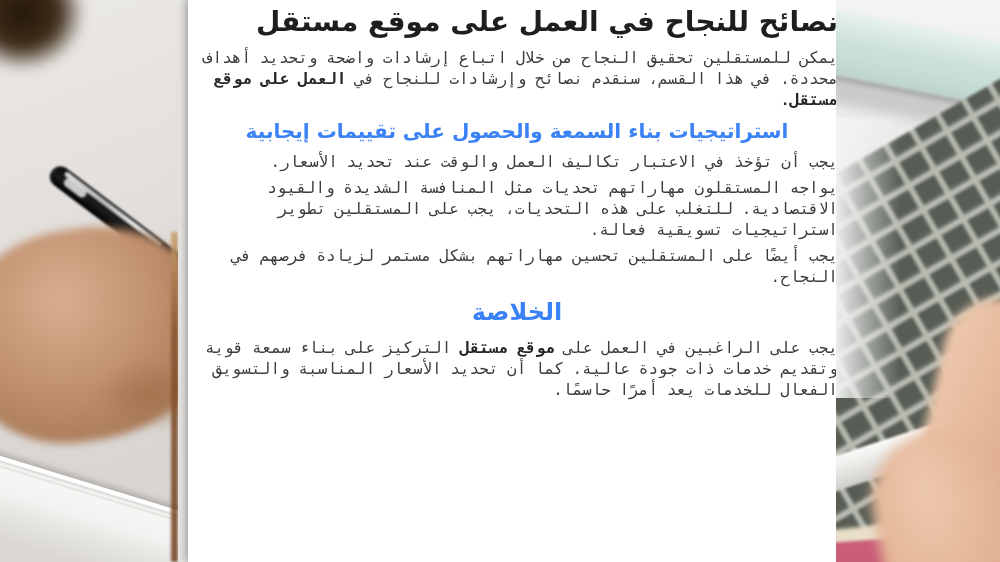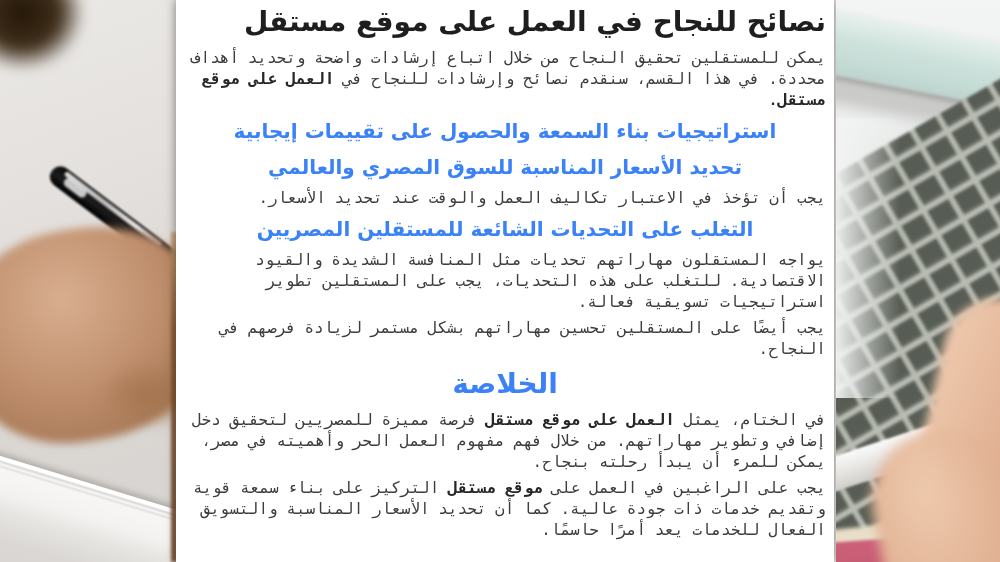--- a/index.html
+++ b/index.html
@@ -127,36 +127,36 @@
   .pr-finger2{
     position:absolute;right:-18px;top:430px;width:140px;height:200px;
     transform:rotate(-12deg);
     border-radius:70px 70px 20px 20px;
     background:radial-gradient(ellipse at 40% 30%,#eec9ad 0%,#dfae8f 70%);
     filter:blur(6px);
   }
 
   
   .content{
-    position:absolute;left:176px;top:0;width:658px;height:562px;
+    position:absolute;left:188px;top:0;width:658px;height:562px;
     background:#ffffff;
     box-shadow:0 0 9px 1px rgba(50,45,40,.5);
     box-sizing:border-box;
     padding:4px 8px;
     direction:rtl;text-align:right;
     overflow:hidden;
   }
   .content h1{
     margin:0 0 9px;font-size:28px;line-height:36px;font-weight:bold;color:#1e1e1e;
   }
   .content h2{
     margin:2px 0 8px;font-size:20px;line-height:28px;font-weight:bold;color:#3b82f6;text-align:center;
   }
   .content h2.big{
-    margin:6px 0 10px;font-size:28px;line-height:34px;
+    margin:6px 0 10px;font-size:24px;line-height:34px;
   }
   .content p{
     margin:0 0 5px;font-size:16px;line-height:21px;color:#3d3d3d;
     word-spacing:-1px;
     font-family:Liberation Mono, monospace;
   }
   .content p b{color:#262626;}
 </style>
 </head>
 <body>
@@ -176,29 +176,26 @@
     <div class="pl-edge"></div>
   </div>
 
   <main class="content" dir="rtl">
     <h1>نصائح للنجاح في العمل على موقع مستقل</h1>
 
     <p><span>يمكن للمستقلين تحقيق النجاح من خلال اتباع إرشادات واضحة وتحديد أهداف محددة. في هذا القسم، سنقدم نصائح وإرشادات للنجاح في </span><b>العمل على موقع مستقل.</b></p>
 
     <h2>استراتيجيات بناء السمعة والحصول على تقييمات إيجابية</h2>
 
-    <h2>تحديد الأسعار المناسبة للسوق المصري والعالمي</h2>
     <p>يجب أن تؤخذ في الاعتبار تكاليف العمل والوقت عند تحديد الأسعار.</p>
 
-    <h2>التغلب على التحديات الشائعة للمستقلين المصريين</h2>
     <p>يواجه المستقلون مهاراتهم تحديات مثل المنافسة الشديدة والقيود الاقتصادية. للتغلب على هذه التحديات، يجب على المستقلين تطوير استراتيجيات تسويقية فعالة.</p>
     <p>يجب أيضًا على المستقلين تحسين مهاراتهم بشكل مستمر لزيادة فرصهم في النجاح.</p>
 
     <h2 class="big">الخلاصة</h2>
-    <p><span>في الختام، يمثل </span><b>العمل على موقع مستقل</b><span> فرصة مميزة للمصريين لتحقيق دخل إضافي وتطوير مهاراتهم. من خلال فهم مفهوم العمل الحر وأهميته في مصر، يمكن للمرء أن يبدأ رحلته بنجاح.</span></p>
     <p><span>يجب على الراغبين في العمل على </span><b>موقع مستقل</b><span> التركيز على بناء سمعة قوية وتقديم خدمات ذات جودة عالية. كما أن تحديد الأسعار المناسبة والتسويق الفعال للخدمات يعد أمرًا حاسمًا.</span></p>
 
   </main>
 
   <div class="photo-right">
     <div class="pr-lid"></div>
     <div class="pr-grayband"></div>
     <div class="pr-keyboard"></div>
     <div class="pr-haze"></div>
     <div class="pr-deck"></div>

